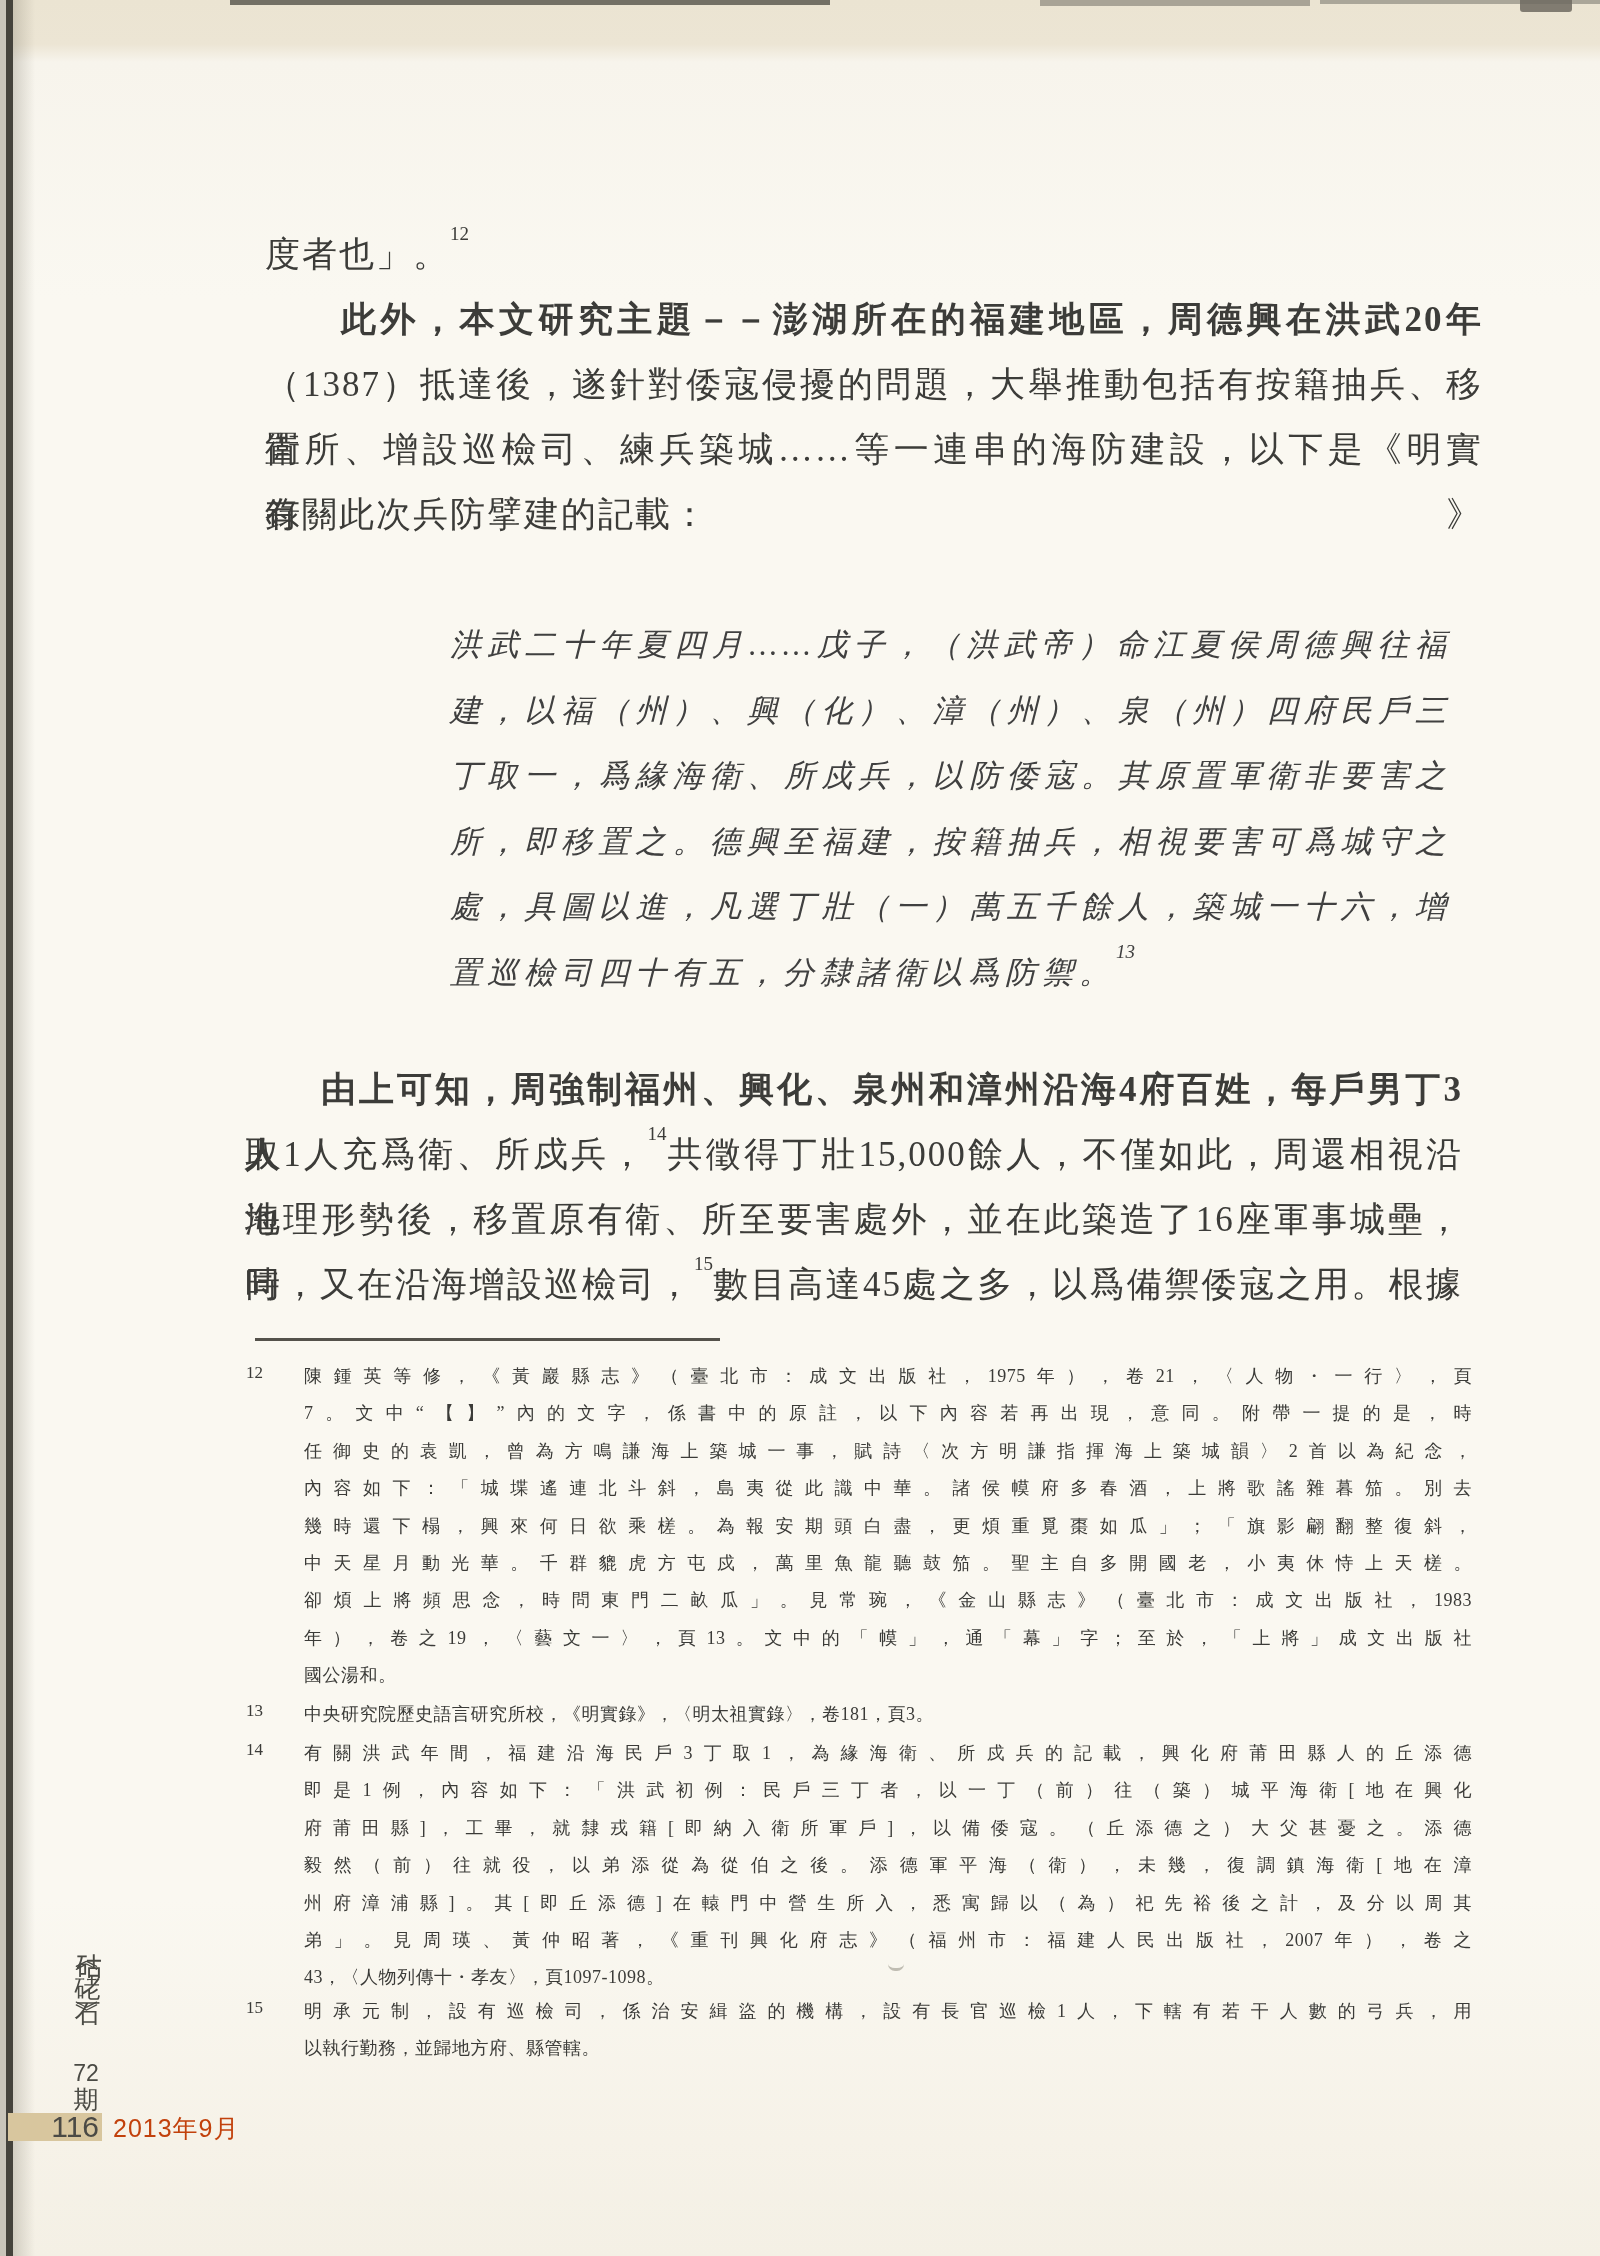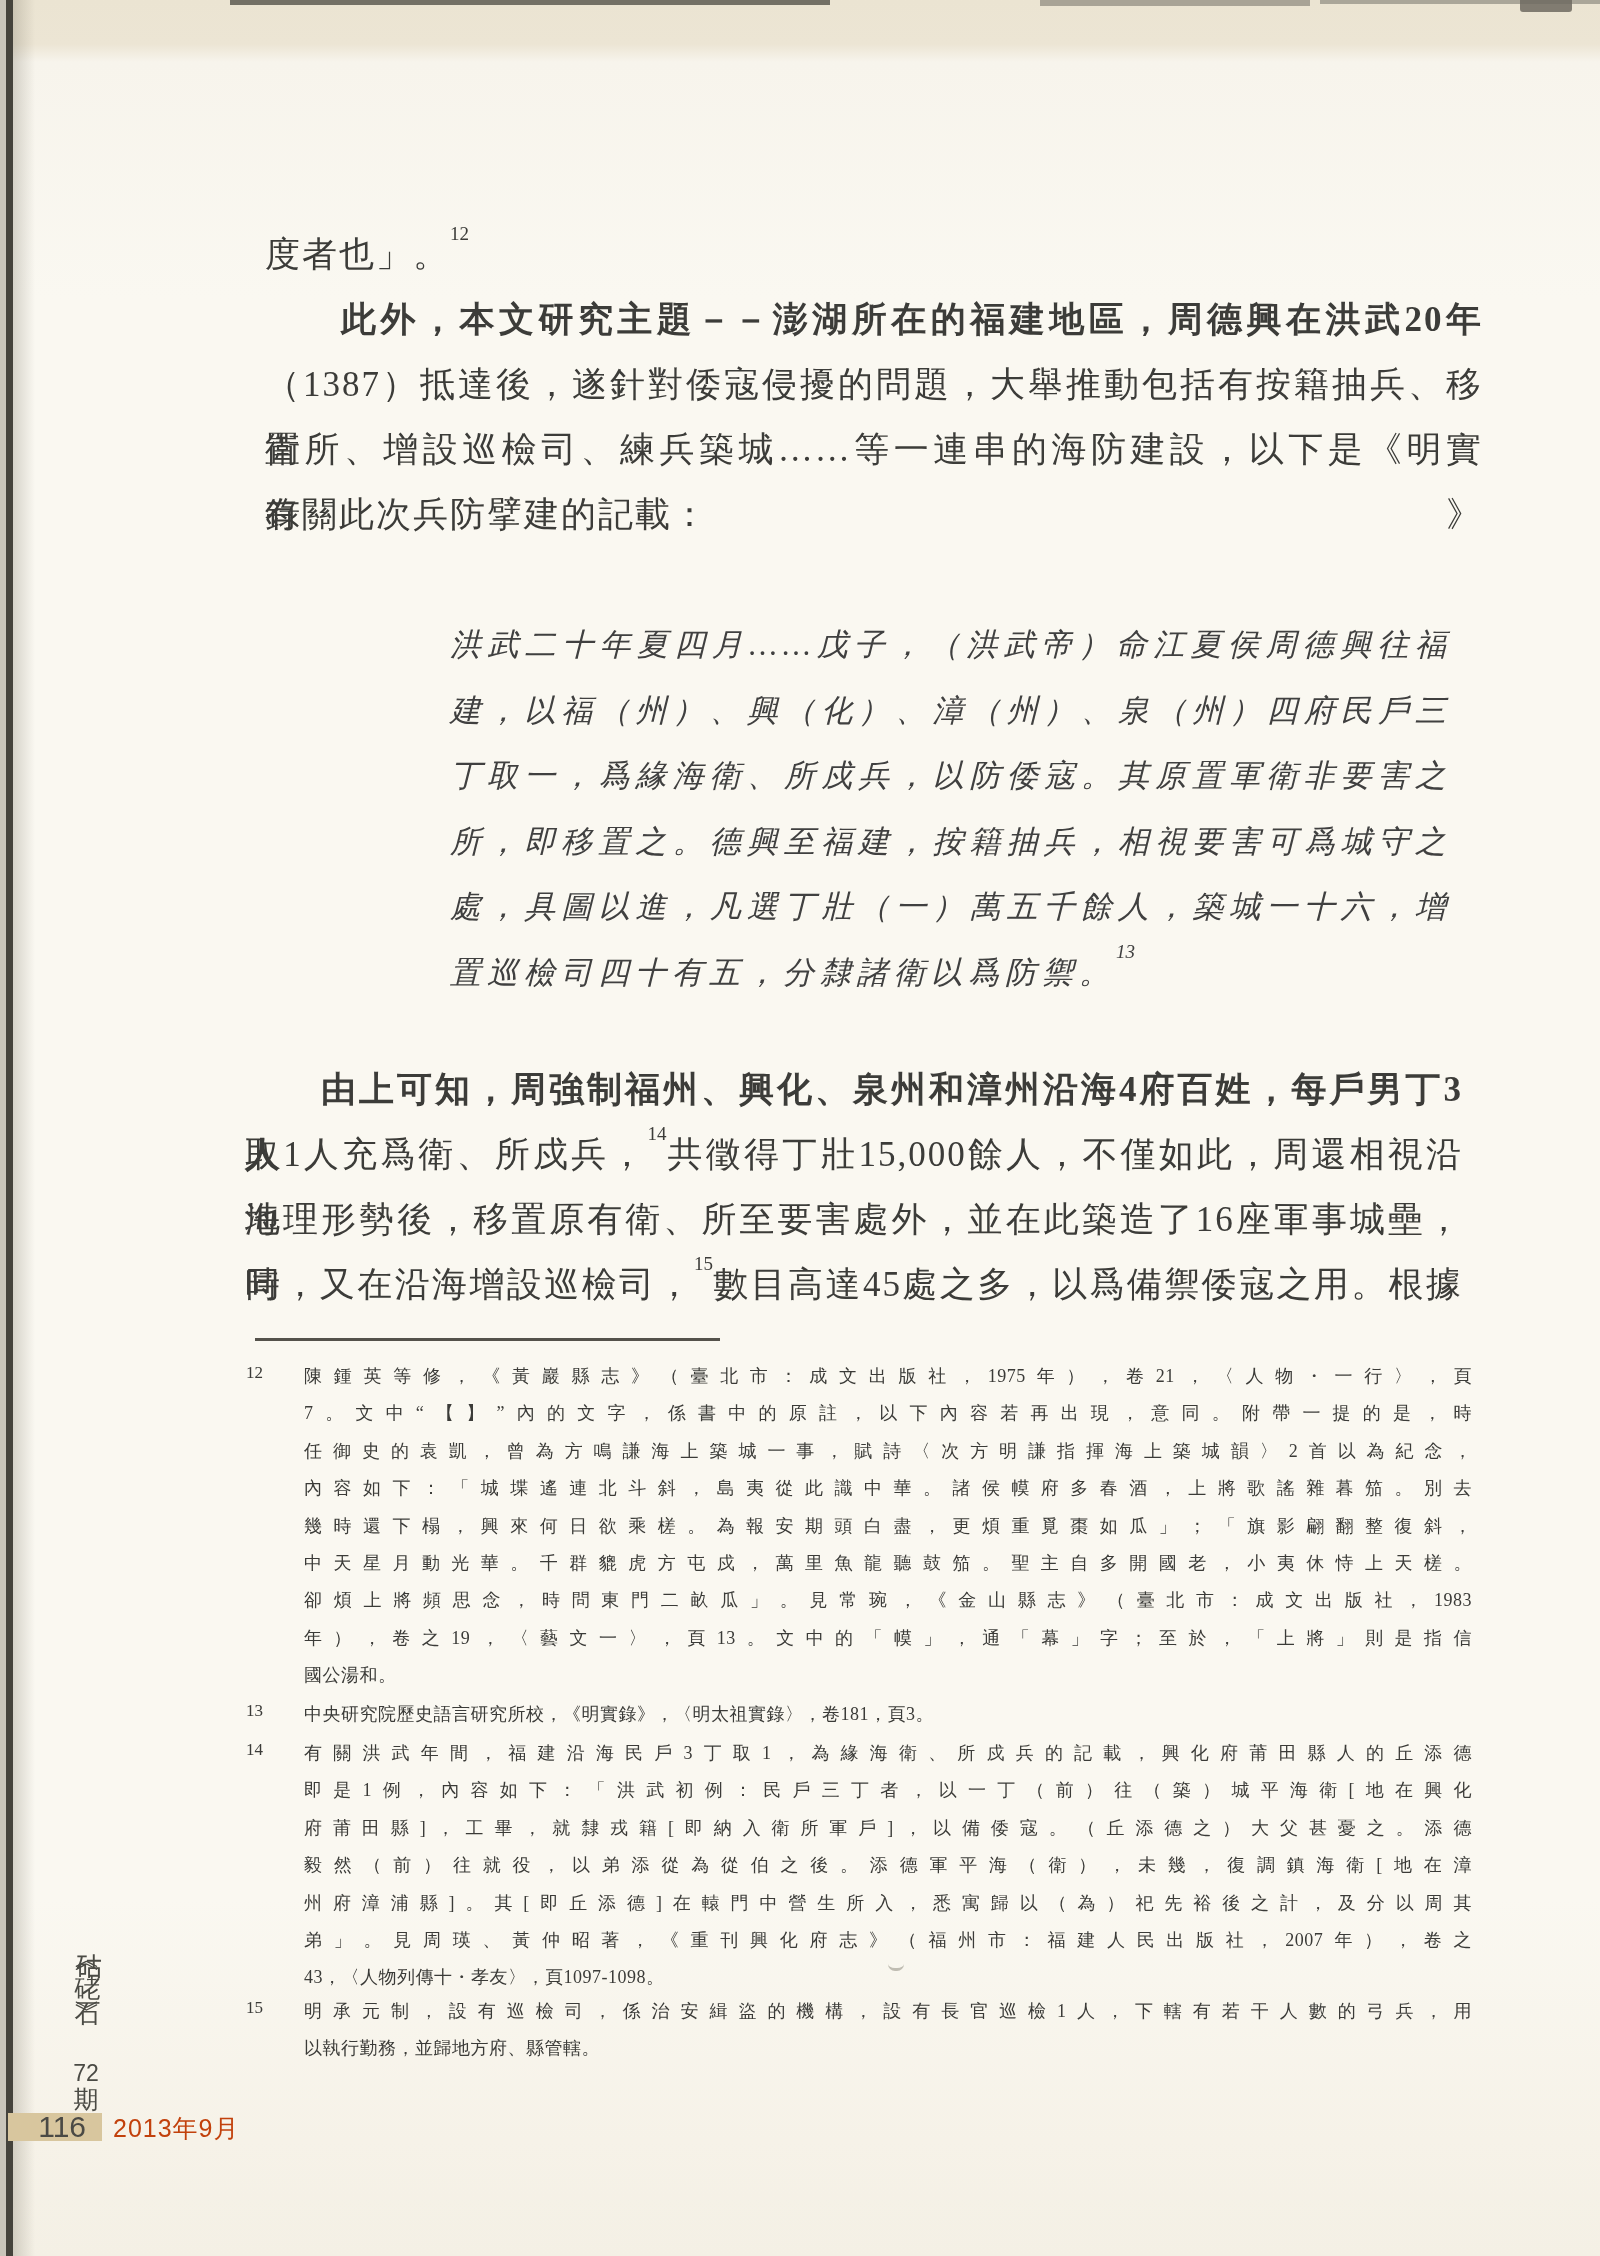--- a/index.html
+++ b/index.html
@@ -43,21 +43,21 @@
   .fnt { flex:1; font-size:18px; line-height:37.4px; letter-spacing:0.5px; }
   .fnt .fill { height:37.4px; }
   
   .journal-title { position:absolute; left:70px; top:1953px; writing-mode:vertical-rl;
                    text-orientation:mixed; font-size:26px; letter-spacing:1px; color:#4a4a44; }
   .issue-72 { position:absolute; left:64px; top:2060px; width:44px; text-align:center;
               font-size:23px; color:#4a4a44; font-family:"Liberation Sans","DejaVu Sans",sans-serif; }
   .issue-qi { position:absolute; left:64px; top:2083px; width:44px; text-align:center;
               font-size:25px; color:#4a4a44; }
   .pagenum-box { position:absolute; left:8px; top:2113px; width:94px; height:28px;
-                 background:#d8c69e; text-align:right; padding-right:16px;
+                 background:#d8c69e; text-align:right; padding-right:3px;
                  font-family:"Liberation Sans","DejaVu Sans",sans-serif;
                  font-size:30px; line-height:28px; color:#4b4a45; }
   .issue-date { position:absolute; left:113px; top:2114px; font-size:25px; line-height:28px;
                 color:#c2410c; font-family:"Liberation Sans","DejaVu Sans",sans-serif; letter-spacing:1px; }
 </style>
 </head>
 <body>
 
 <div class="edge-left-light"></div>
 <div class="edge-left-dark"></div>
@@ -97,21 +97,21 @@
 <div class="fn fn12">
   <div class="fnm">12</div>
   <div class="fnt">
     <div class="tl fill">陳鍾英等修，《黃巖縣志》（臺北市：成文出版社，1975年），卷21，〈人物・一行〉，頁</div>
     <div class="tl fill">7。文中“【】”內的文字，係書中的原註，以下內容若再出現，意同。附帶一提的是，時</div>
     <div class="tl fill">任御史的袁凱，曾為方鳴謙海上築城一事，賦詩〈次方明謙指揮海上築城韻〉2首以為紀念，</div>
     <div class="tl fill">內容如下：「城堞遙連北斗斜，島夷從此識中華。諸侯幙府多春酒，上將歌謠雜暮笳。別去</div>
     <div class="tl fill">幾時還下榻，興來何日欲乘槎。為報安期頭白盡，更煩重覓棗如瓜」；「旗影翩翻整復斜，</div>
     <div class="tl fill">中天星月動光華。千群貔虎方屯戍，萬里魚龍聽鼓笳。聖主自多開國老，小夷休恃上天槎。</div>
     <div class="tl fill">卻煩上將頻思念，時問東門二畝瓜」。見常琬，《金山縣志》（臺北市：成文出版社，1983</div>
-    <div class="tl fill">年），卷之19，〈藝文一〉，頁13。文中的「幙」，通「幕」字；至於，「上將」則是指信</div>
+    <div class="tl fill">年），卷之19，〈藝文一〉，頁13。文中的「幙」，通「幕」字；至於，「上將」成文出版社</div>
     <div class="tl">國公湯和。</div>
   </div>
 </div>
 
 <div class="fn fn13">
   <div class="fnm">13</div>
   <div class="fnt">
     <div class="tl">中央研究院歷史語言研究所校，《明實錄》，〈明太祖實錄〉，卷181，頁3。</div>
   </div>
 </div>

